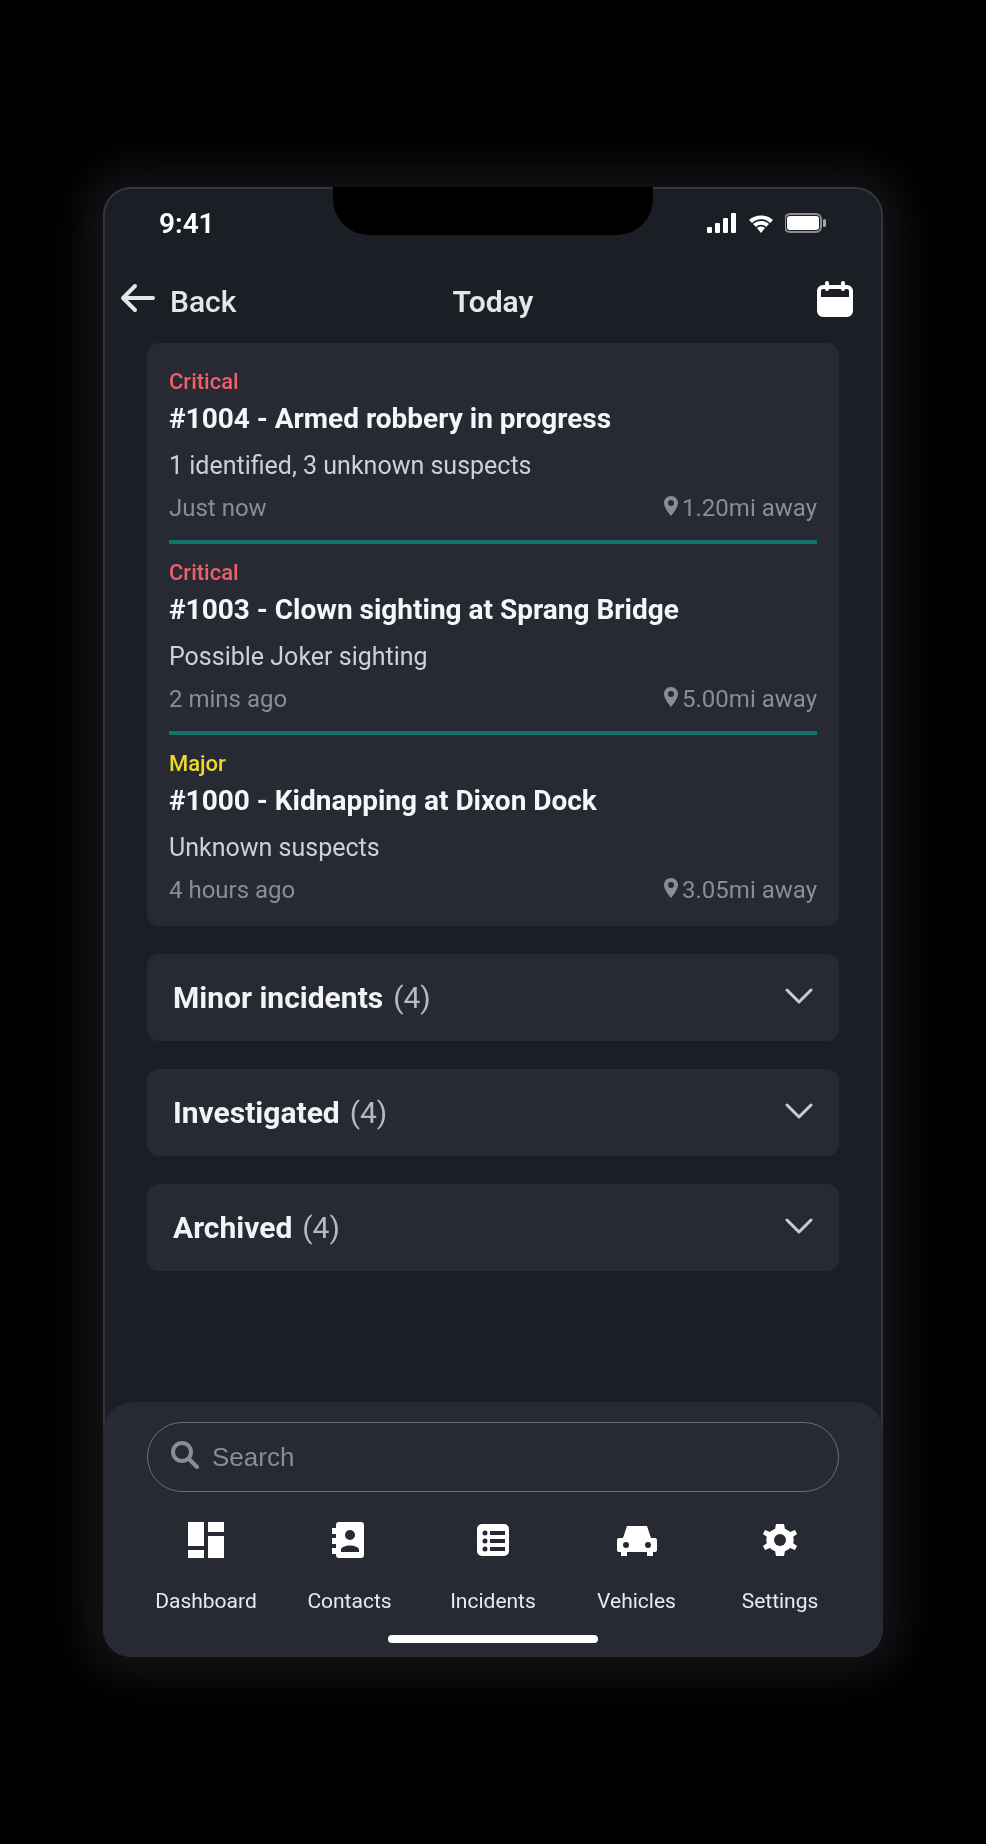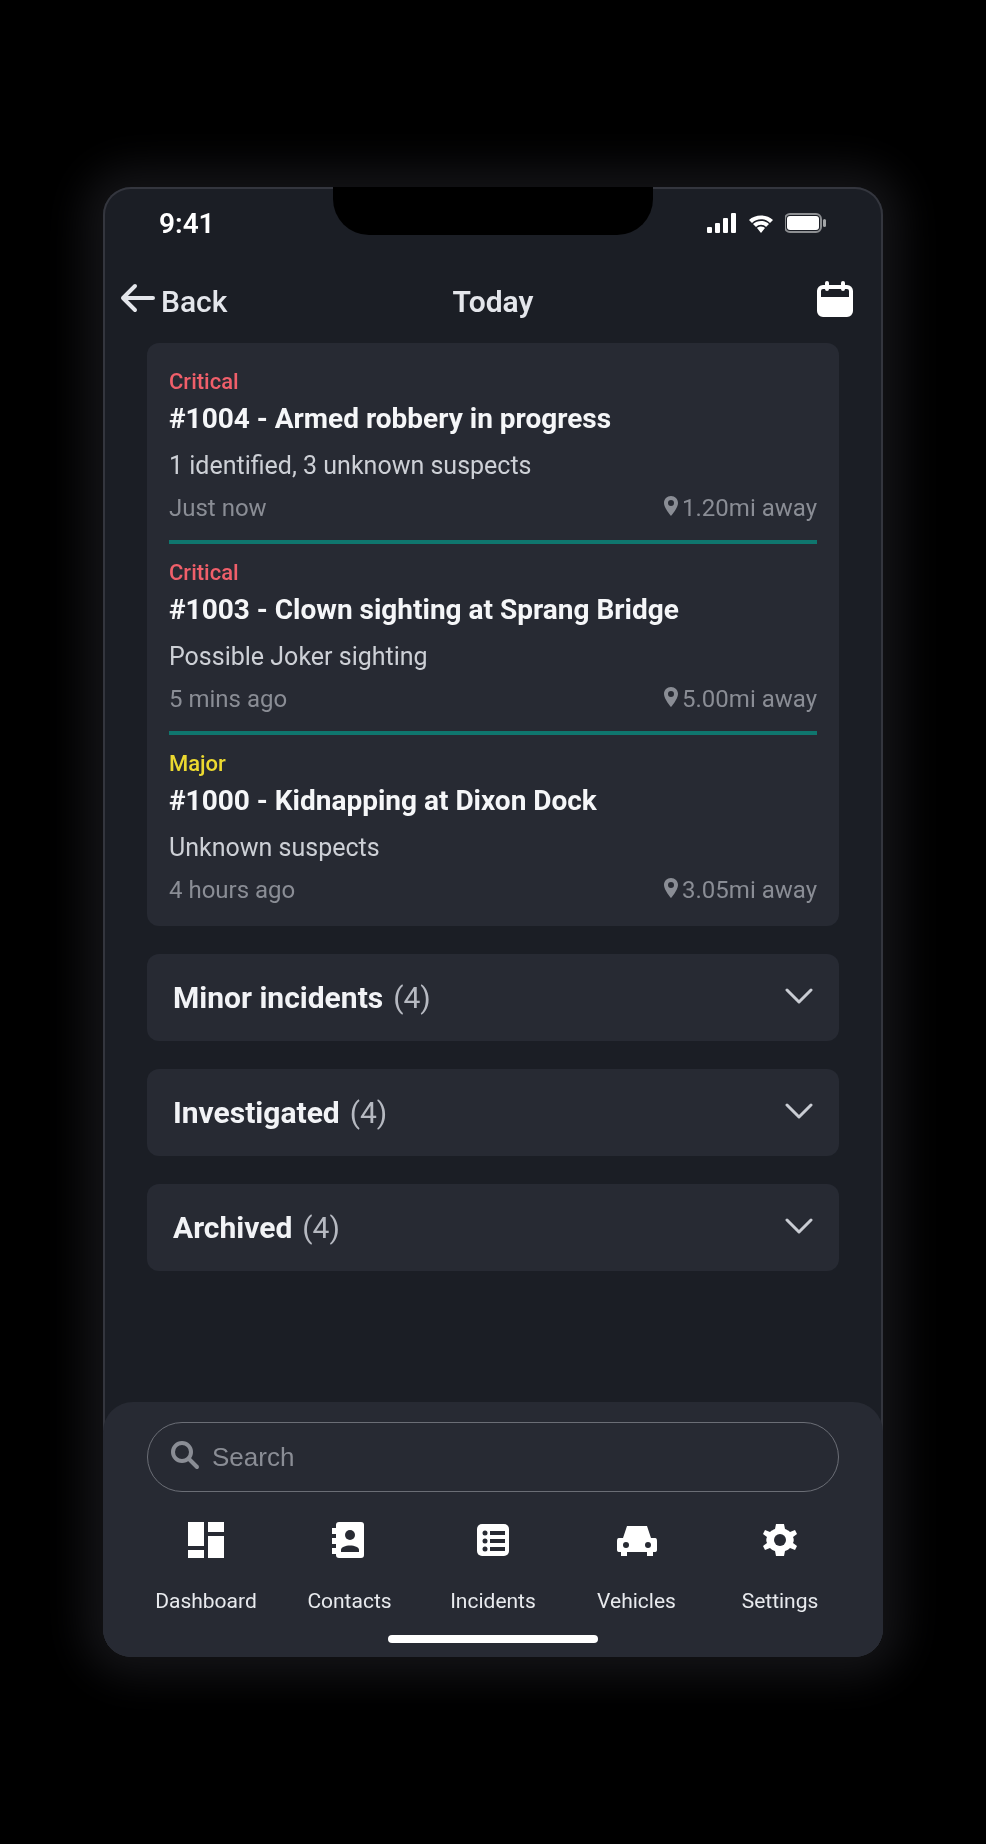--- a/index.html
+++ b/index.html
@@ -52,21 +52,21 @@
     height: 84px;
     display: flex;
     align-items: center;
     justify-content: space-between;
     padding: 0 28px 0 16px;
     color: #fff;
   }
   .nav-left {
     display: flex;
     align-items: center;
-    gap: 6px;
+    gap: 15px;
     font-size: 30px;
     font-weight: 500;
     color: #e4e6eb;
   }
   .nav-title {
     font-size: 30px;
     font-weight: 600;
     color: #e4e6eb;
     position:absolute;
     left:50%;
@@ -261,21 +261,21 @@
             <span>1.20mi away</span>
           </span>
         </div>
       </div>
 
       <div class="incident">
         <div class="sev sev-critical">Critical</div>
         <div class="inc-title">#1003 - Clown sighting at Sprang Bridge</div>
         <div class="inc-sub">Possible Joker sighting</div>
         <div class="inc-meta">
-          <span>5 mins ago</span>
+          <span>2 mins ago</span>
           <span class="inc-dist">
             <span>
               <svg width="14" height="20" viewBox="0 0 14 20">
                   <path d="M7 0 C3 0 0 3 0 7 C0 12 7 20 7 20 C7 20 14 12 14 7 C14 3 11 0 7 0 Z M7 10 A3 3 0 1 1 7 4 A3 3 0 0 1 7 10" fill="#8a8d95"></path>
                 </svg>
             </span>
             <span>5.00mi away</span>
           </span>
         </div>
       </div>

